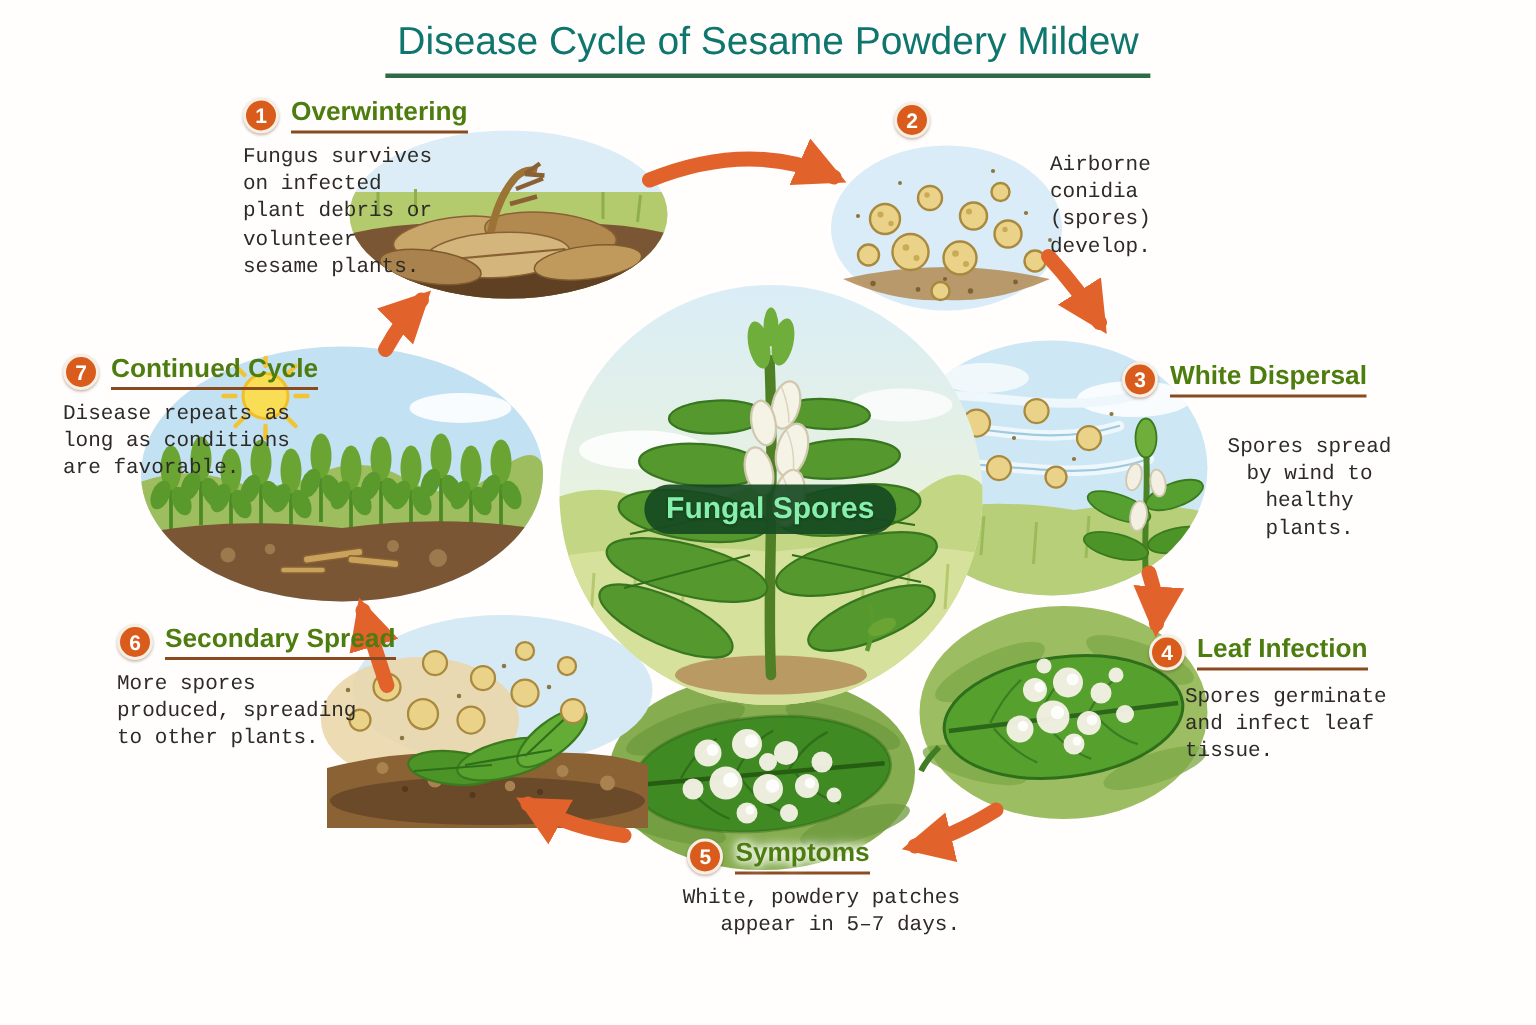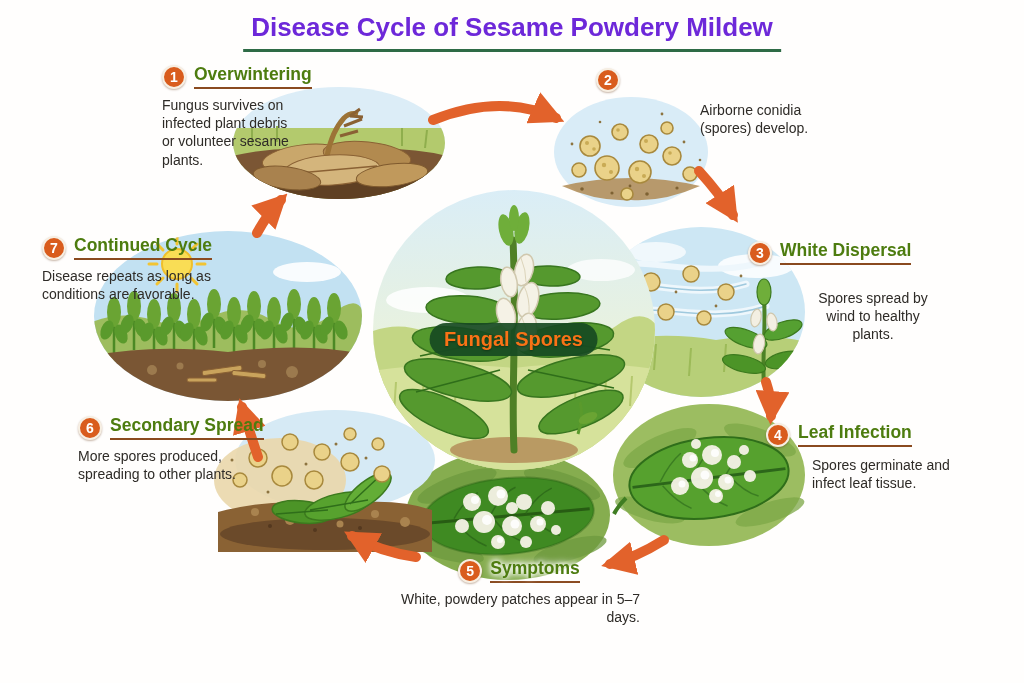--- a/index.html
+++ b/index.html
@@ -1,65 +1,65 @@
 <!DOCTYPE html>
 <html><head>
 <meta charset="utf-8">
 <style>
   * { margin:0; padding:0; box-sizing:border-box; }
   html,body { width:1024px; height:683px; background:#ffffff; font-family:"Liberation Sans", sans-serif; }
   #canvas { position:relative; width:1024px; height:683px; background:#fffefd; overflow:hidden; }
 
   .page-title { position:absolute; top:12px; left:50%; transform:translateX(-50%);
-    font-size:26px; font-weight:bold; color:#6d28d9; white-space:nowrap;
+    font-size:26px; font-weight:normal; color:#0f766e; white-space:nowrap;
     border-bottom:3px solid #2e6b46; padding:0 8px 6px; z-index:6; }
 
   .illu { position:absolute; z-index:1; }
   .illu svg { display:block; width:100%; height:100%; }
 
   #arrow-layer { position:absolute; left:0; top:0; z-index:2; pointer-events:none; }
 
   .stage { position:absolute; z-index:4; }
   .stage-head { display:flex; align-items:center; gap:8px; }
   .badge { width:24px; height:24px; min-width:24px; border-radius:50%; background:#d95c1d;
     border:2px solid #f7efe3; color:#fff; font-weight:bold; font-size:14px;
     display:flex; align-items:center; justify-content:center;
     box-shadow:0 1px 2px rgba(90,40,0,0.35); }
   .stage-title { font-size:17.5px; font-weight:bold; color:#4d7c0f; white-space:nowrap;
     border-bottom:2px solid #8a4a1f; padding-bottom:2px; }
-  .stage-desc { margin-top:7px; font-size:14px; line-height:1.3; color:#2e2b27; }
+  .stage-desc { margin-top:7px; font-size:14px; line-height:1.3; color:#2e2b27;font-family:Liberation Mono, monospace; }
 
   #stage-1 { left:162px; top:64px; }
   #stage-1 .stage-desc { width:134px; }
   #stage-2 { left:596px; top:68px; }
   #stage-2 .stage-desc { margin-left:104px; margin-top:9px; width:128px; }
   #stage-3 { left:748px; top:240px; }
   #stage-3 .stage-desc { margin-left:62px; margin-top:24px; width:126px; text-align:center; }
   #stage-4 { left:766px; top:422px; }
-  #stage-4 .stage-desc { margin-left:46px; margin-top:9px; width:152px; }
+  #stage-4 .stage-desc { margin-left:24px; margin-top:9px; width:152px; }
   #stage-5 { left:398px; top:558px; width:242px; }
   #stage-5 .stage-head { justify-content:center; }
   #stage-5 .stage-title { text-shadow:0 0 4px #fff,0 0 7px #fff,0 0 10px #fff; }
   #stage-5 .stage-desc { width:242px; text-align:right; }
   #stage-6 { left:78px; top:415px; }
   #stage-6 .stage-desc { width:172px; }
   #stage-7 { left:42px; top:235px; }
   #stage-7 .stage-desc { width:178px; }
 
   #illu-1 { left:232px; top:86px; width:215px; height:115px; }
   #illu-2 { left:552px; top:94px; width:158px; height:118px; }
   #illu-3 { left:596px; top:226px; width:210px; height:172px; }
   #illu-4 { left:610px; top:400px; width:198px; height:150px; }
   #illu-5 { left:402px; top:446px; width:212px; height:138px; }
   #illu-6 { left:210px; top:400px; width:228px; height:152px; }
   #illu-7 { left:92px; top:230px; width:272px; height:172px; }
   #illu-center { left:366px; top:182px; width:295px; height:290px; }
 
   .center-banner { position:absolute; left:50%; top:141px; transform:translateX(-50%);
-    z-index:5; background:rgba(23,74,34,0.92); color:#f97316; font-size:20px; font-weight:bold;
+    z-index:5; background:rgba(23,74,34,0.92); color:#86efac; font-size:20px; font-weight:bold;
     padding:5px 15px; border-radius:17px; white-space:nowrap;
     text-shadow:0 1px 2px rgba(0,0,0,0.35); }
 </style>
 </head>
 <body>
 
 <div id="canvas">
 
   <div class="page-title">Disease Cycle of Sesame Powdery Mildew</div>
 

